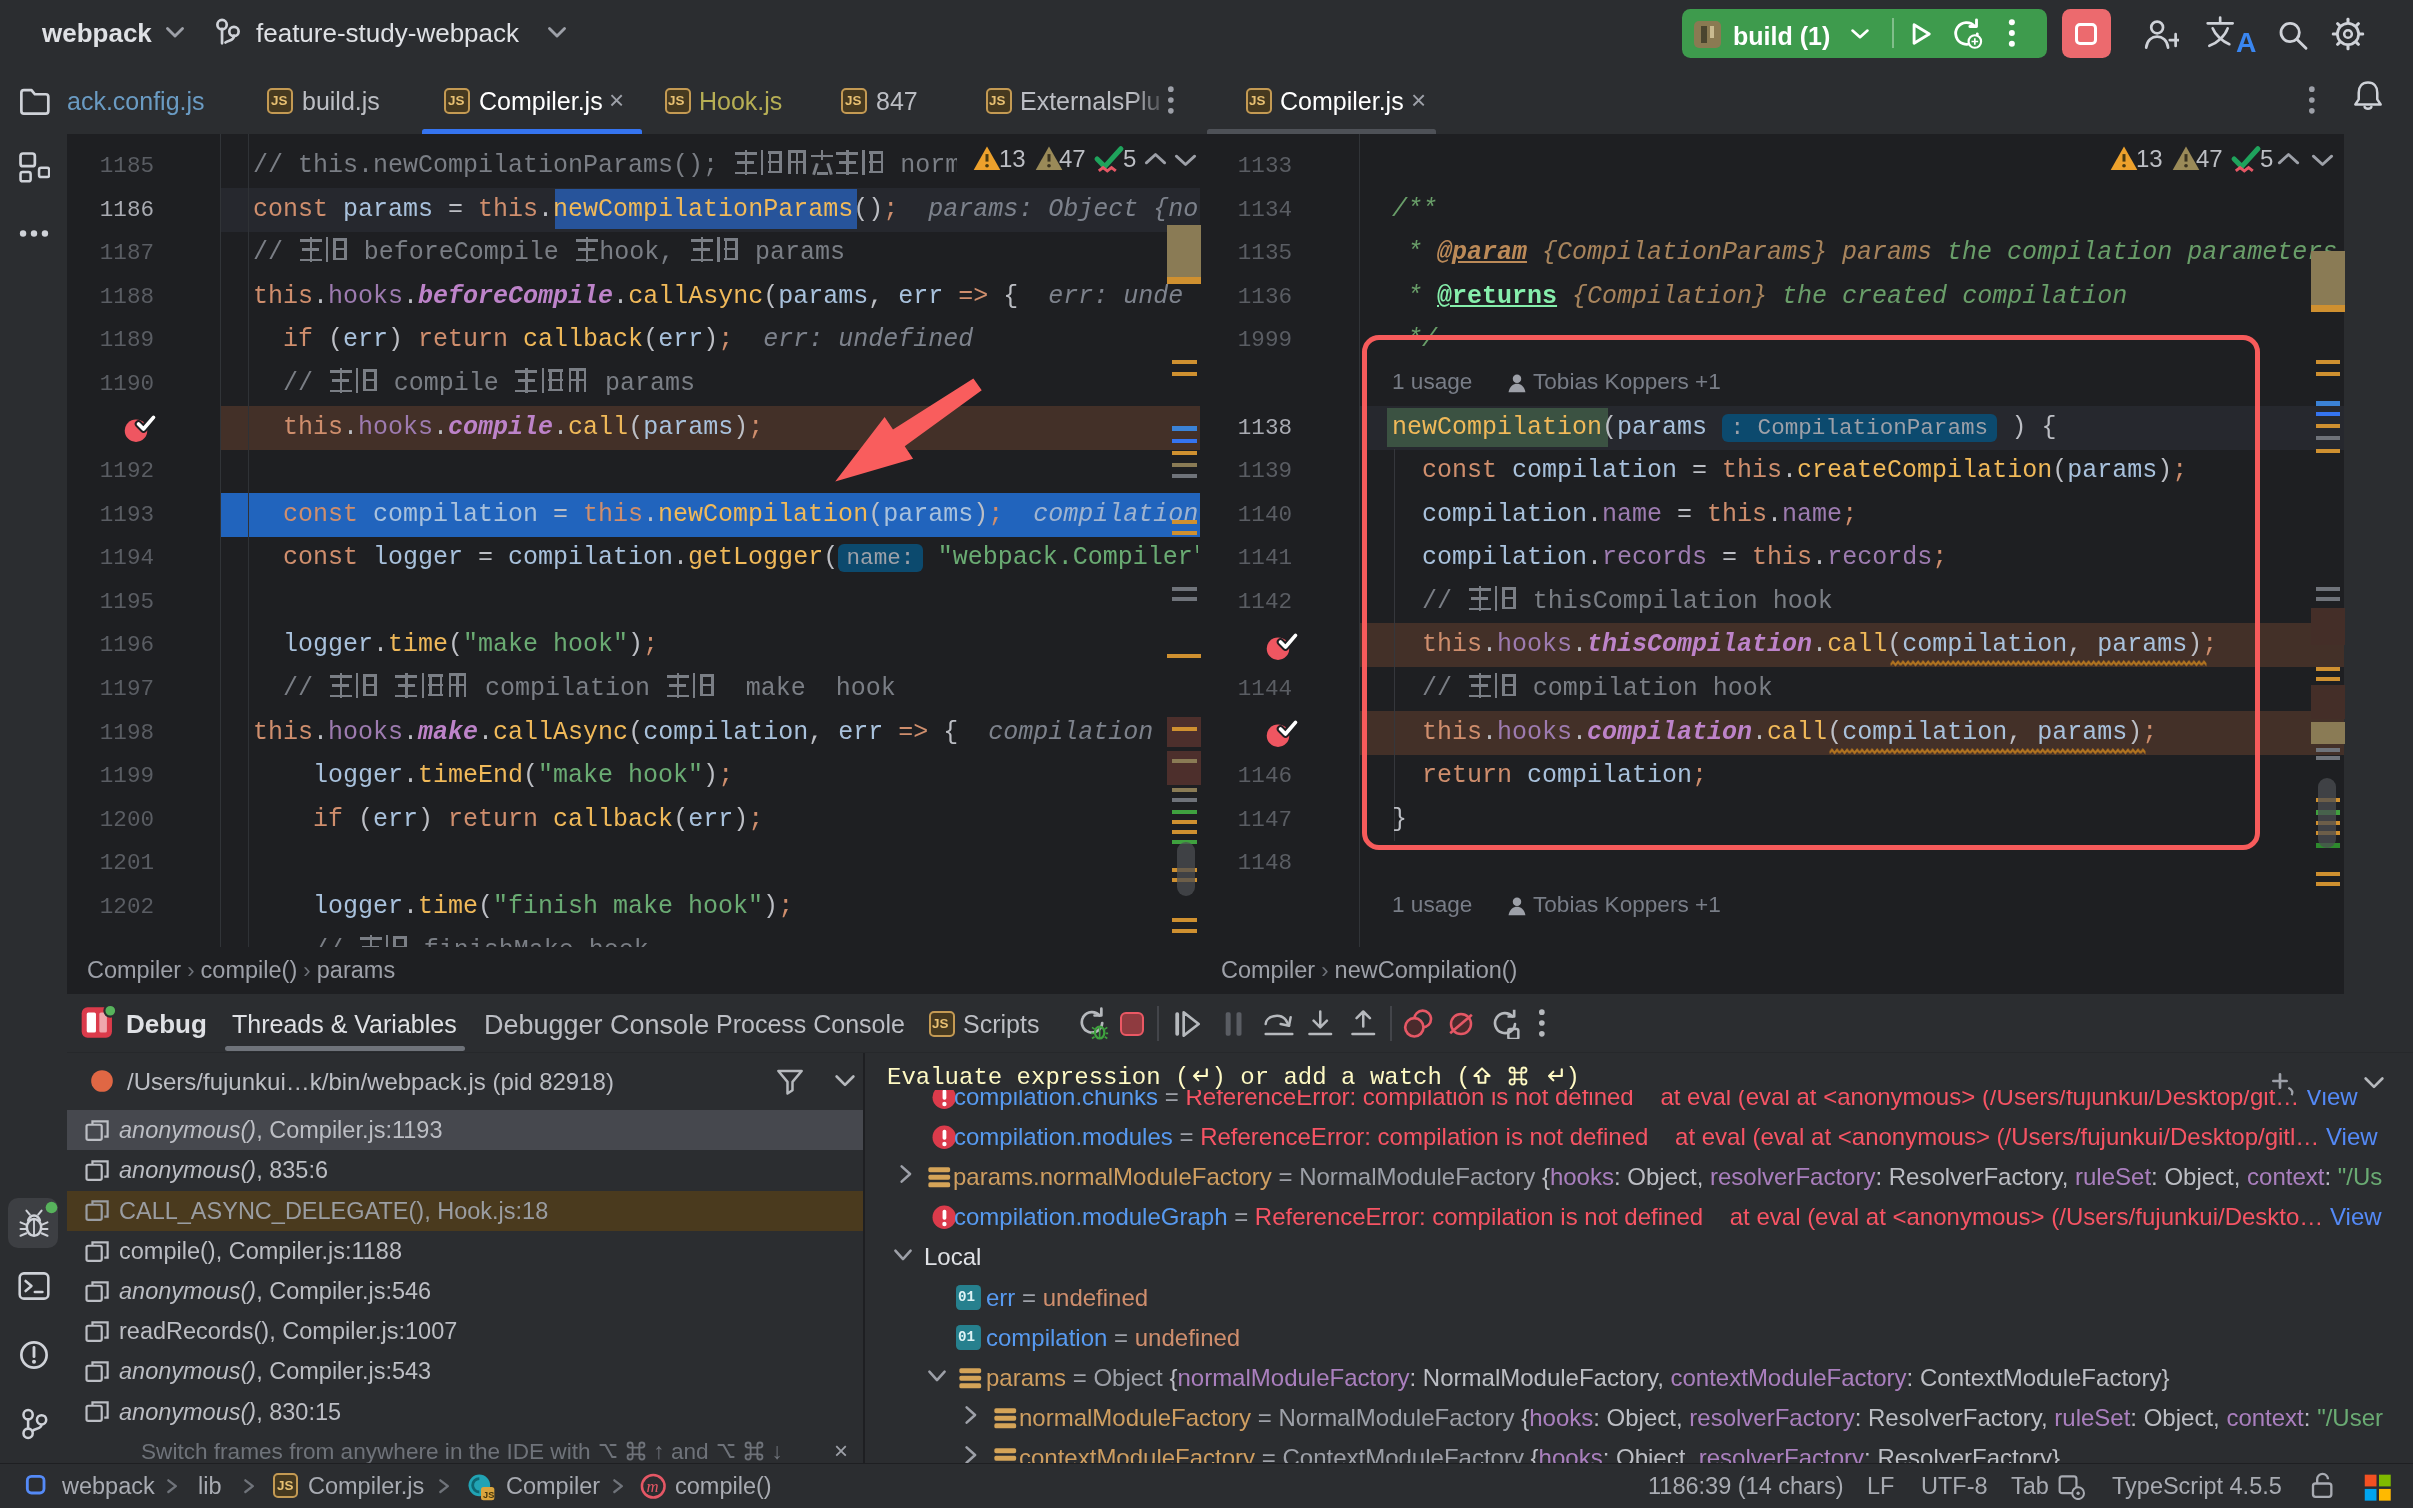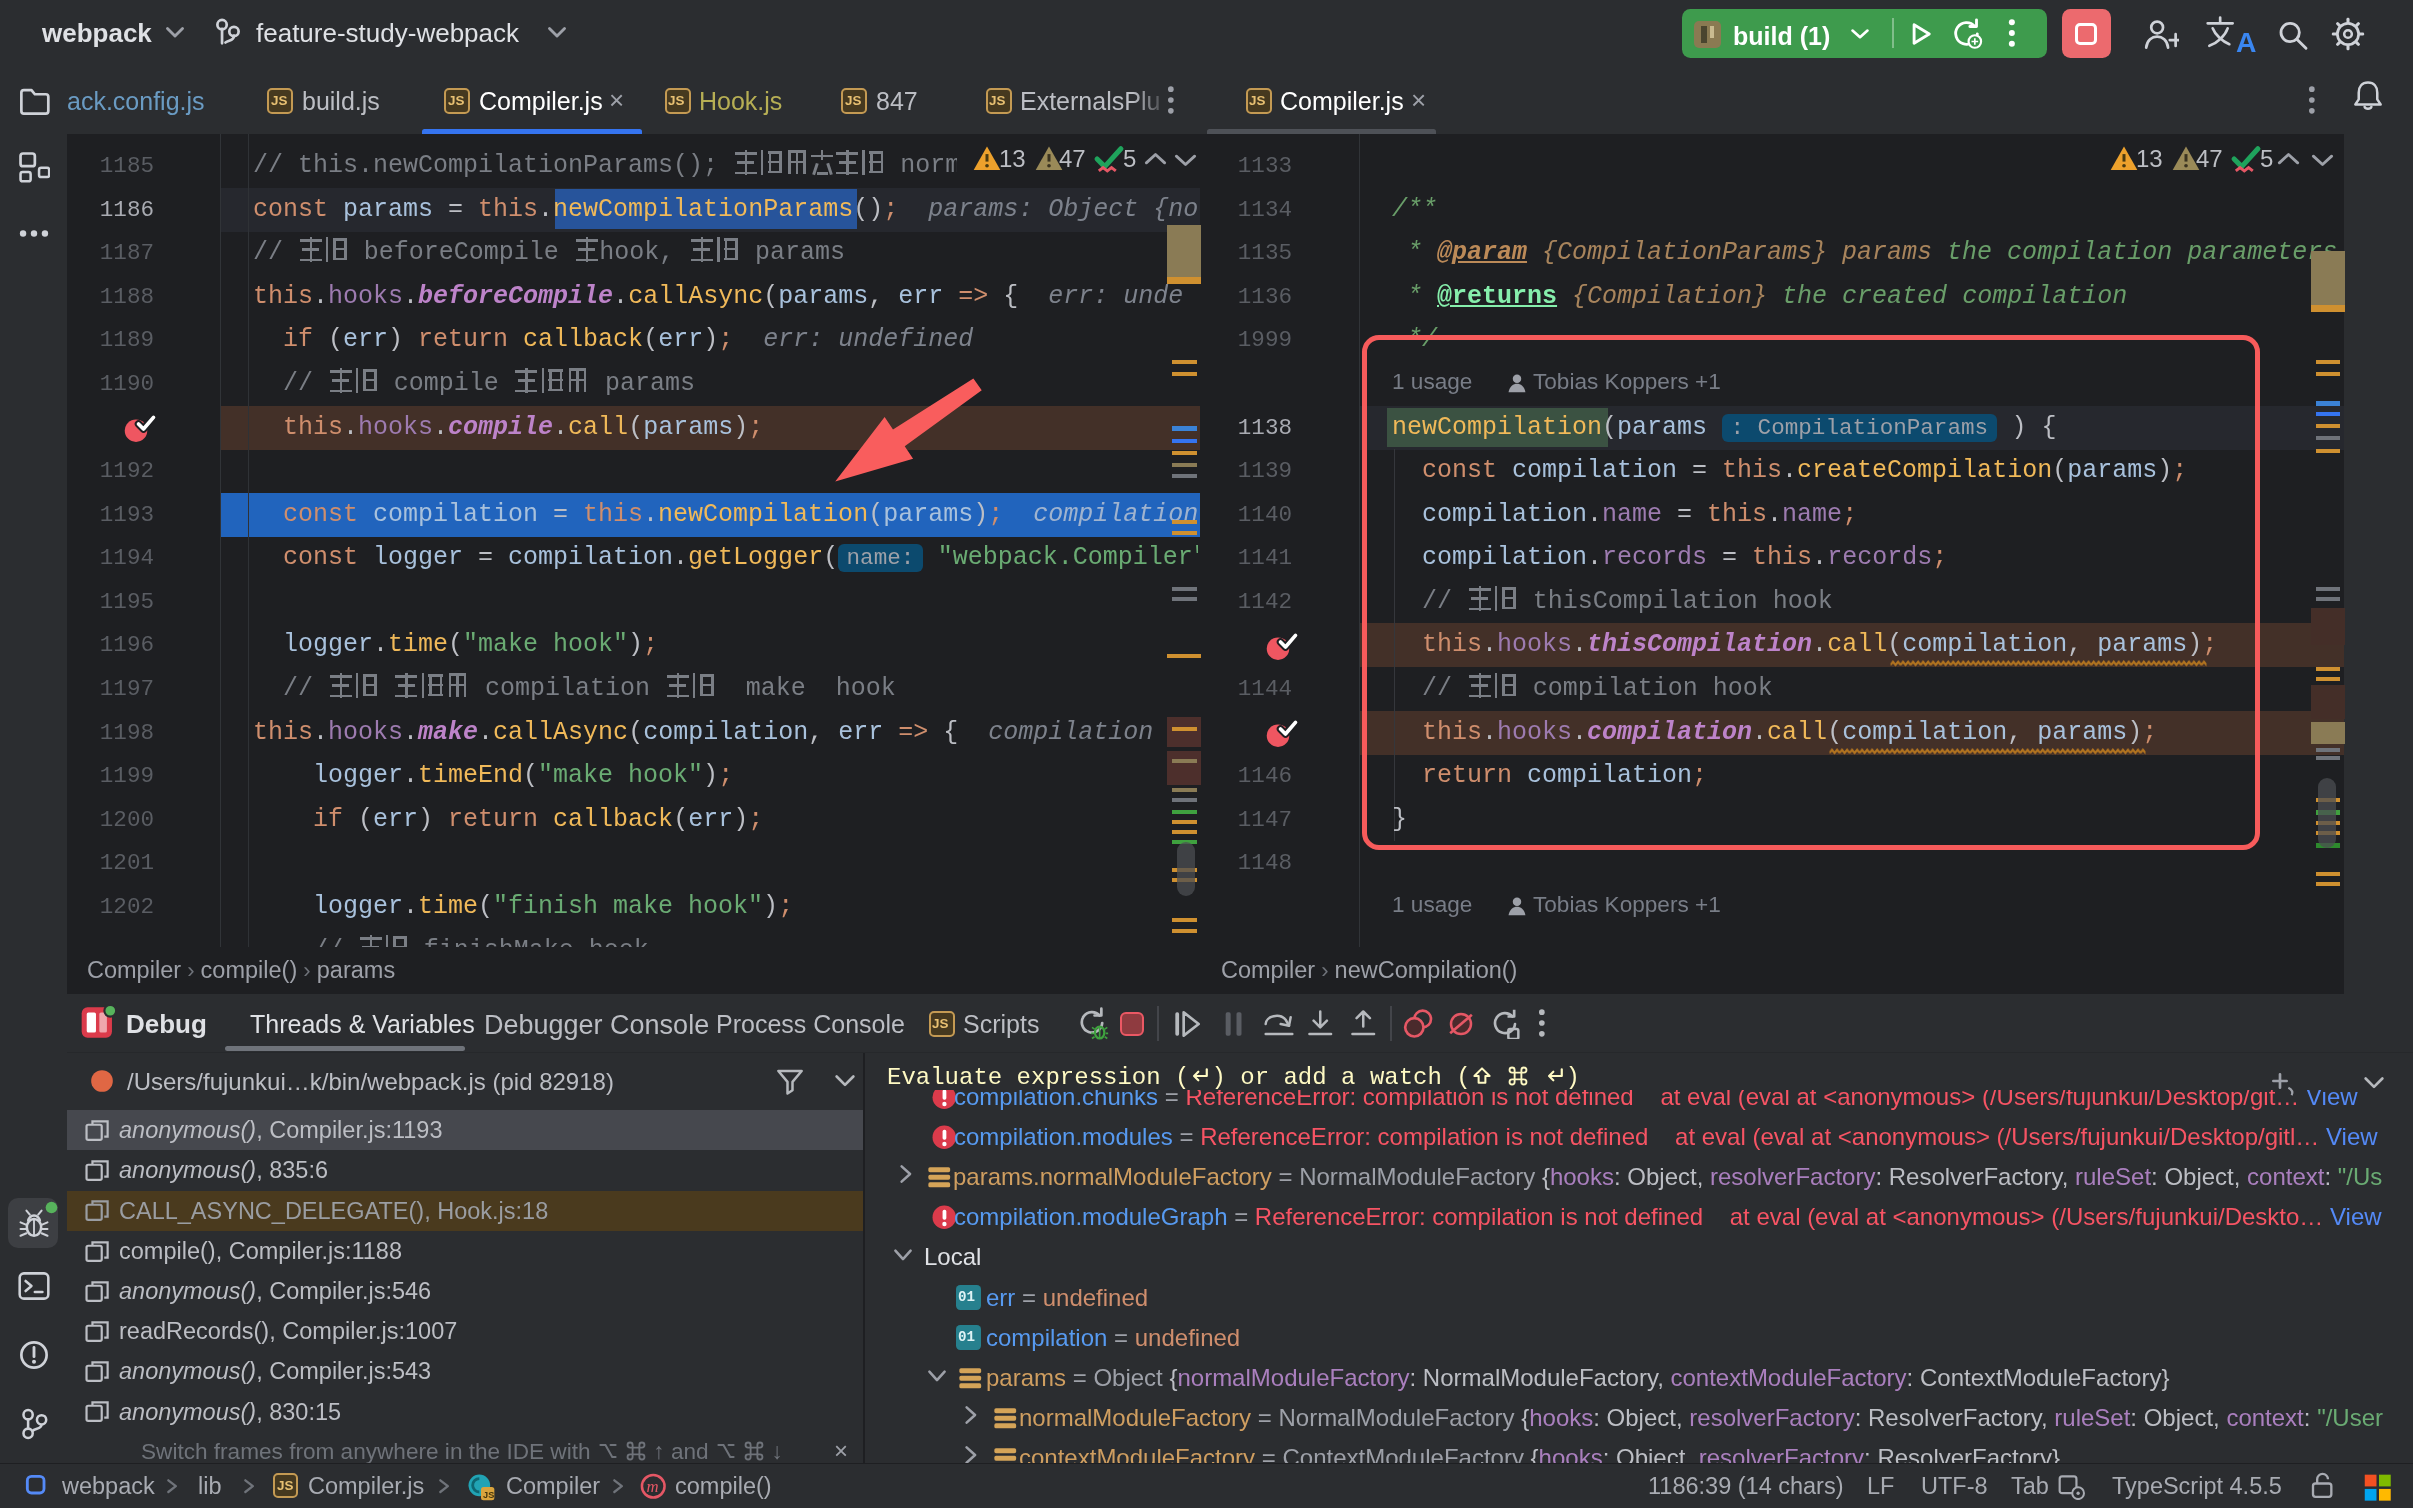--- a/index.html
+++ b/index.html
@@ -392,21 +392,21 @@
 <div style="position:absolute;left:87px;top:957px;font-size:23.5px;color:#9da0a8;white-space:pre;">Compiler<span style="color:#6f737a;font-size:22px;"> › </span>compile()<span style="color:#6f737a;font-size:22px;"> › </span>params</div>
 <div style="position:absolute;left:1221px;top:957px;font-size:23.5px;color:#9da0a8;white-space:pre;">Compiler<span style="color:#6f737a;font-size:22px;"> › </span>newCompilation()</div>
 <div style="position:absolute;left:67px;top:994px;width:2346px;height:59px;background:#2b2d30;border-bottom:1.7px solid #26282b;"></div>
 <svg style="position:absolute;left:80px;top:1004px;" width="37" height="37" viewBox="0 0 44 44">
     <rect x="2" y="4" width="36" height="36" rx="7" fill="#db3b4b"></rect>
     <rect x="8" y="10" width="11" height="24" rx="2" fill="#fff"></rect>
     <rect x="23" y="10" width="9" height="24" rx="2" fill="rgba(255,255,255,.55)"></rect>
     <circle cx="36" cy="8" r="7" fill="#57b35c" stroke="#2b2d30" stroke-width="2.5"></circle>
   </svg>
 <div style="position:absolute;left:126px;top:1009px;white-space:pre;font-size:26px;font-weight:bold;color:#dfe1e5;">Debug</div>
-<div style="position:absolute;left:250px;top:1010px;white-space:pre;font-size:25px;color:#dfe1e5;text-align:right;">Threads &amp; Variables</div>
+<div style="position:absolute;left:232px;top:1010px;white-space:pre;font-size:25px;color:#dfe1e5;text-align:right;">Threads &amp; Variables</div>
 <div style="position:absolute;left:225px;top:1046px;width:240px;height:5px;background:#6f737a;border-radius:2.5px;"></div>
 <div style="position:absolute;left:484px;top:1010px;white-space:pre;font-size:27px;color:#bcbec4;">Debugger Console</div>
 <div style="position:absolute;left:716px;top:1010px;white-space:pre;font-size:25px;color:#bcbec4;">Process Console</div>
 <div style="position:absolute;left:929px;top:1011px;width:26px;height:26px;background:#46391f;border:2.1px solid #c49a53;border-radius:5px;"></div>
 <div style="position:absolute;left:932px;top:1016px;white-space:pre;font-size:13.4px;font-weight:bold;color:#e8c072;letter-spacing:0px;">JS</div>
 <div style="position:absolute;left:963px;top:1010px;white-space:pre;font-size:25px;color:#bcbec4;">Scripts</div>
 <svg style="position:absolute;left:1075px;top:1007px;" width="34" height="34" viewBox="0 0 40 40">
     <path d="M29 10 A12 12 0 1 0 32 19" fill="none" stroke="#b6b9bd" stroke-width="3.2" stroke-linecap="round"></path>
     <path d="M23 10 h8 v-8" fill="none" stroke="#b6b9bd" stroke-width="3.2" stroke-linecap="round" stroke-linejoin="round"></path>
     <ellipse cx="29" cy="30" rx="5.5" ry="7" fill="none" stroke="#3fa13f" stroke-width="2.6"></ellipse>

